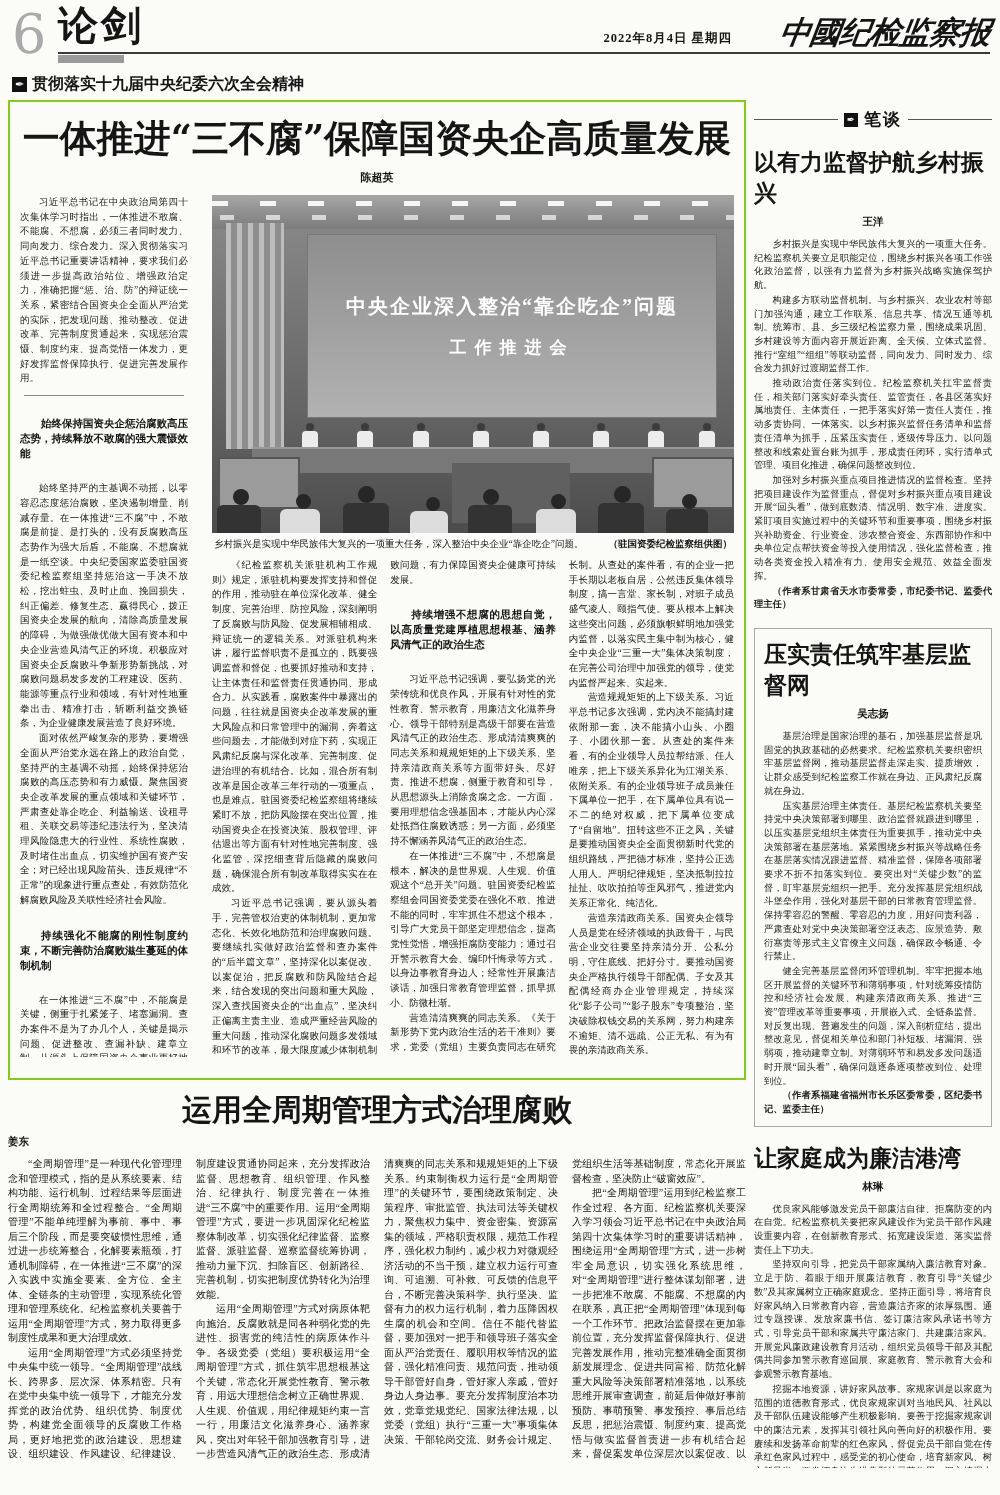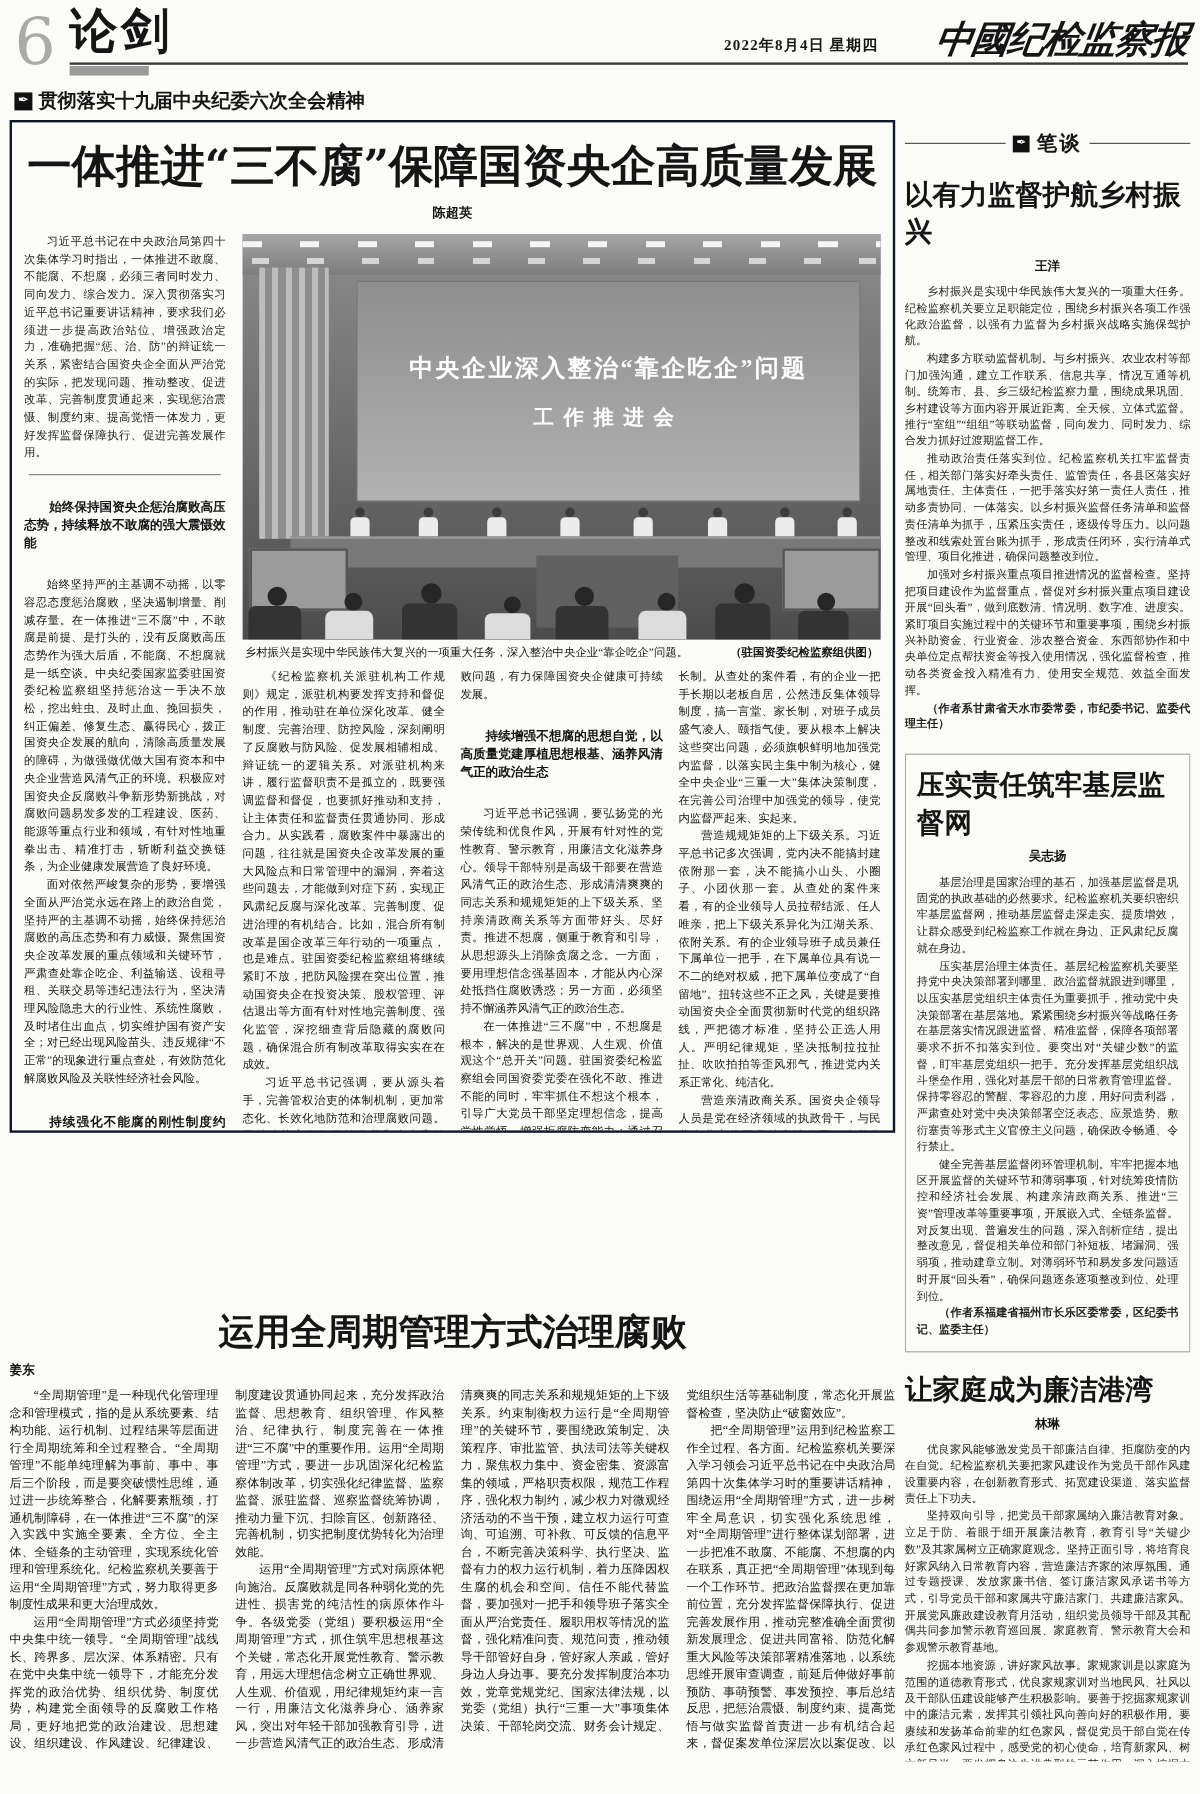--- a/index.html
+++ b/index.html
@@ -14,26 +14,26 @@
   .hdr-block{position:absolute;left:58px;top:55px;width:66px;height:8px;background:#9a9a9a;}
   .hdr-date{position:absolute;right:268px;top:30px;font-size:12.5px;font-weight:700;letter-spacing:1px;}
   .masthead{position:absolute;right:10px;top:12px;font-size:31px;font-weight:900;font-style:italic;
             transform:skewX(-8deg);letter-spacing:-1px;}
   
   .banner{position:absolute;left:12px;top:74px;display:flex;align-items:center;gap:5px;}
   .banner-icon{width:15px;height:15px;background:#111;color:#fff;font-size:11px;line-height:15px;
             text-align:center;display:inline-block;}
   .banner-text{font-size:16px;font-weight:700;}
   
-  .main-box{position:absolute;left:8px;top:100px;width:738px;height:844px;border:2px solid #0f172a;
+  .main-box{position:absolute;left:8px;top:100px;width:738px;height:980px;border:2px solid #84cc16;
             box-sizing:border-box;padding:6px 10px;overflow:hidden;background:#fbfbf8;}
   .main-title{text-align:center;font-size:37px;font-weight:900;letter-spacing:0px;margin:6px 0 0;
             font-family:"DejaVu Serif",serif;}
   .main-author{text-align:center;font-size:11px;margin:6px 0 10px;font-weight:700;}
-  .main-body{display:flex;gap:14px;height:862px;overflow:hidden;}
+  .main-body{display:flex;gap:24px;height:862px;overflow:hidden;}
   .col-left{width:168px;flex:none;overflow:hidden;font-size:9.5px;line-height:14.7px;text-align:justify;}
   .col-right{flex:1;display:flex;flex-direction:column;overflow:hidden;}
   .div-line{border-top:1px solid #888;margin:9px 4px;}
   p{margin:0;text-indent:2em;}
   .sub-head{font-weight:700;font-size:10.5px;line-height:15px;margin:20px 0;}
   .attr{font-weight:700;}
   .kai{color:#222;}
   
   .photo{position:relative;height:338px;background:linear-gradient(180deg,#8c8c8c 0%,#6a6a6a 55%,#4c4c4c 100%);
          overflow:hidden;flex:none;padding-left:21px;}

